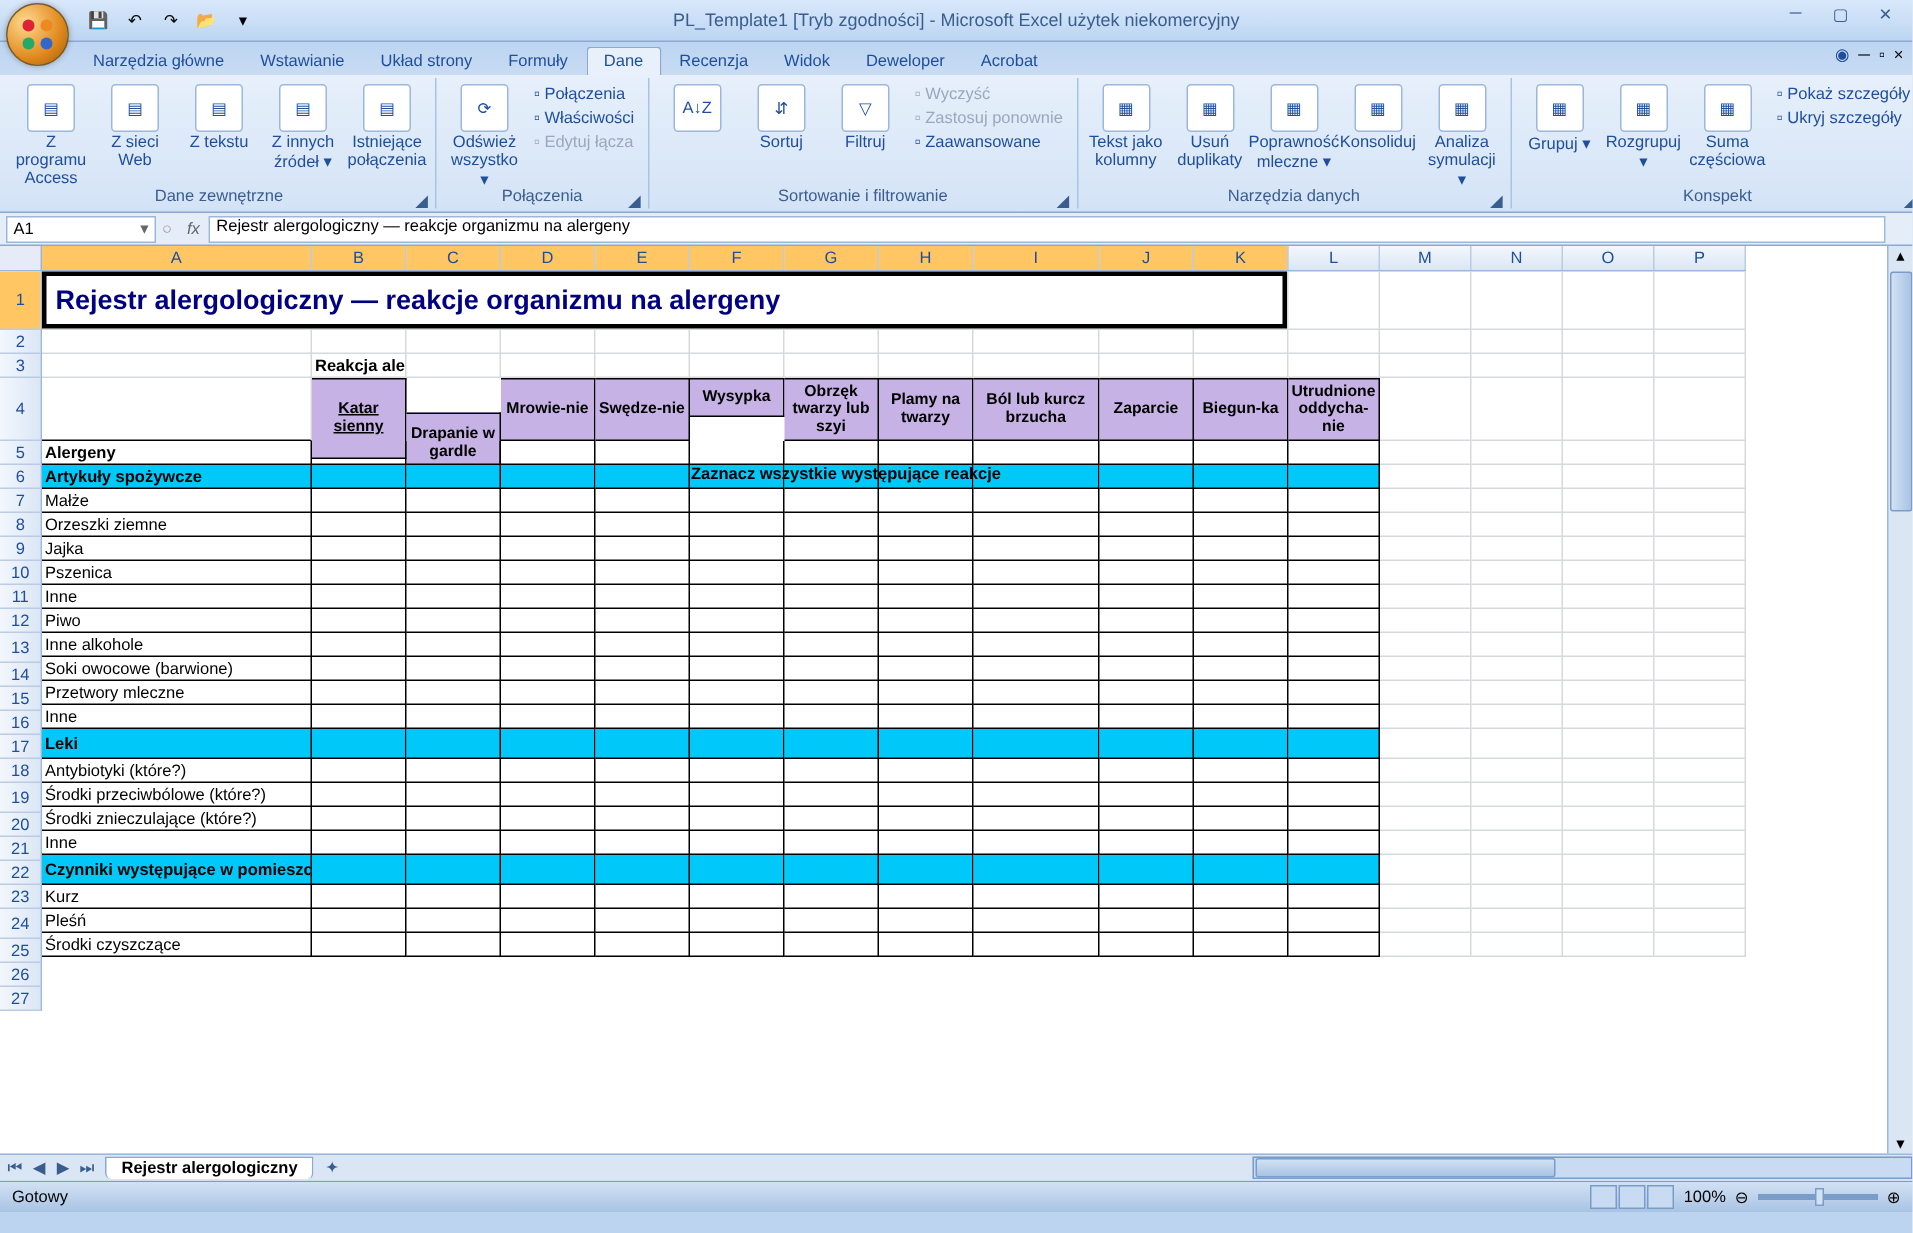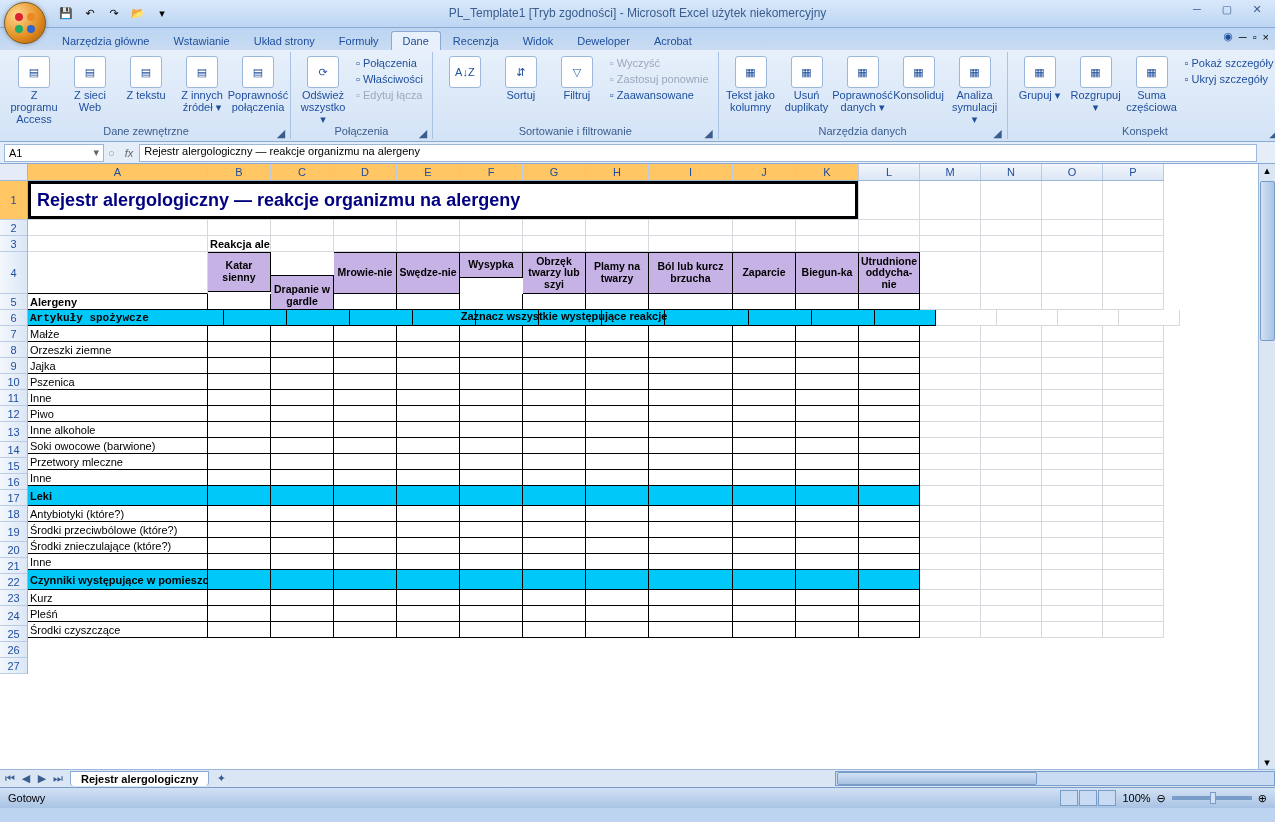--- a/index.html
+++ b/index.html
@@ -118,21 +118,21 @@
         <div class="big-btn">
           <div class="ico">▤</div>
           <span>Z tekstu</span>
         </div>
         <div class="big-btn">
           <div class="ico">▤</div>
           <span>Z innych źródeł ▾</span>
         </div>
         <div class="big-btn">
           <div class="ico">▤</div>
-          <span>Poprawność połączenia</span>
+          <span>Istniejące połączenia</span>
         </div>
       </div>
       <div class="rgroup-label">Dane zewnętrzne<span class="dlg">◢</span></div>
     </div>
     <div class="rgroup">
       <div class="rgroup-body">
         <div class="big-btn">
           <div class="ico">⟳</div>
           <span>Odśwież wszystko ▾</span>
         </div>
@@ -170,21 +170,21 @@
         <div class="big-btn">
           <div class="ico">▦</div>
           <span>Tekst jako kolumny</span>
         </div>
         <div class="big-btn">
           <div class="ico">▦</div>
           <span>Usuń duplikaty</span>
         </div>
         <div class="big-btn">
           <div class="ico">▦</div>
-          <span>Poprawność danych ▾</span>
+          <span>Poprawność mleczne ▾</span>
         </div>
         <div class="big-btn">
           <div class="ico">▦</div>
           <span>Konsoliduj</span>
         </div>
         <div class="big-btn">
           <div class="ico">▦</div>
           <span>Analiza symulacji ▾</span>
         </div>
       </div>
@@ -323,21 +323,21 @@
         <div class="cell " style="width: 63px; height: 16px;"></div>
         <div class="cell " style="width: 63px; height: 16px;"></div>
         <div class="cell " style="width: 61px; height: 16px;"></div>
         <div class="cell " style="width: 61px; height: 16px;"></div>
         <div class="cell " style="width: 61px; height: 16px;"></div>
         <div class="cell " style="width: 61px; height: 16px;"></div>
         <div class="cell " style="width: 61px; height: 16px;"></div>
       </div>
       <div class="gridrow" style="height: 42px;">
         <div class="cell blk-bottom" style="width: 180px; height: 42px;"></div>
-        <div class="cell purple" style="width: 63px; height: 40px; justify-content: center;">Katar sienny</div>
+        <div class="cell purple" style="width: 63px; height: 54px; justify-content: center; text-decoration: underline;">Katar sienny</div>
         <div class="cell purple" style="width: 63px; height: 42px; justify-content: center; margin-top: 23px;">Drapanie w gardle</div>
         <div class="cell purple" style="width: 63px; height: 42px; justify-content: center;">Mrowie-nie</div>
         <div class="cell purple" style="width: 63px; height: 42px; justify-content: center;">Swędze-nie</div>
         <div class="cell purple" style="width: 63px; height: 26px; justify-content: center;">Wysypka</div>
         <div class="cell purple" style="width: 63px; height: 42px; justify-content: center;">Obrzęk twarzy lub szyi</div>
         <div class="cell purple" style="width: 63px; height: 42px; justify-content: center;">Plamy na twarzy</div>
         <div class="cell purple" style="width: 84px; height: 42px; justify-content: center;">Ból lub kurcz brzucha</div>
         <div class="cell purple" style="width: 63px; height: 42px; justify-content: center;">Zaparcie</div>
         <div class="cell purple" style="width: 63px; height: 42px; justify-content: center;">Biegun-ka</div>
         <div class="cell purple" style="width: 61px; height: 42px; justify-content: center;">Utrudnione oddycha-nie</div>
@@ -359,21 +359,21 @@
         <div class="cell bold blk" style="width: 63px; height: 16px;"></div>
         <div class="cell bold blk" style="width: 63px; height: 16px;"></div>
         <div class="cell bold blk" style="width: 61px; height: 16px;"></div>
         <div class="cell bold " style="width: 61px; height: 16px;"></div>
         <div class="cell bold " style="width: 61px; height: 16px;"></div>
         <div class="cell bold " style="width: 61px; height: 16px;"></div>
         <div class="cell bold " style="width: 61px; height: 16px;"></div>
       </div>
       <div style="position: absolute; top: 127px; left: 180px; width: 712px; height: 16px; display: flex; align-items: center; justify-content: center; font-weight: bold;">Zaznacz wszystkie występujące reakcje</div>
       <div class="gridrow" style="height: 16px;">
-        <div class="cell cyan blk" style="width: 196px; height: 16px; font-family: Liberation Mono, monospace;">Artykuły spożywcze</div>
+        <div class="cell cyan blk" style="width: 180px; height: 16px;">Artykuły spożywcze</div>
         <div class="cell cyan blk" style="width: 63px; height: 16px;"></div>
         <div class="cell cyan blk" style="width: 63px; height: 16px;"></div>
         <div class="cell cyan blk" style="width: 63px; height: 16px;"></div>
         <div class="cell cyan blk" style="width: 63px; height: 16px;"></div>
         <div class="cell cyan blk" style="width: 63px; height: 16px;"></div>
         <div class="cell cyan blk" style="width: 63px; height: 16px;"></div>
         <div class="cell cyan blk" style="width: 63px; height: 16px;"></div>
         <div class="cell cyan blk" style="width: 84px; height: 16px;"></div>
         <div class="cell cyan blk" style="width: 63px; height: 16px;"></div>
         <div class="cell cyan blk" style="width: 63px; height: 16px;"></div>

